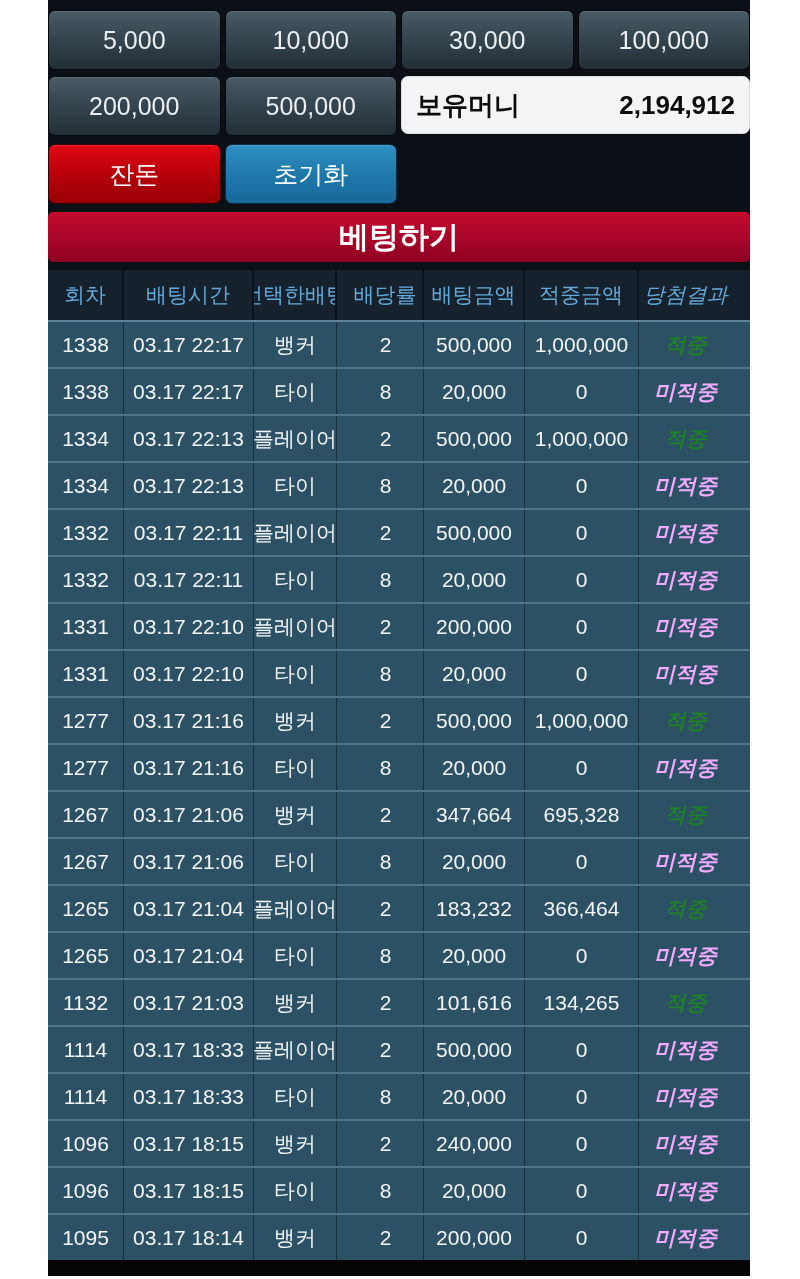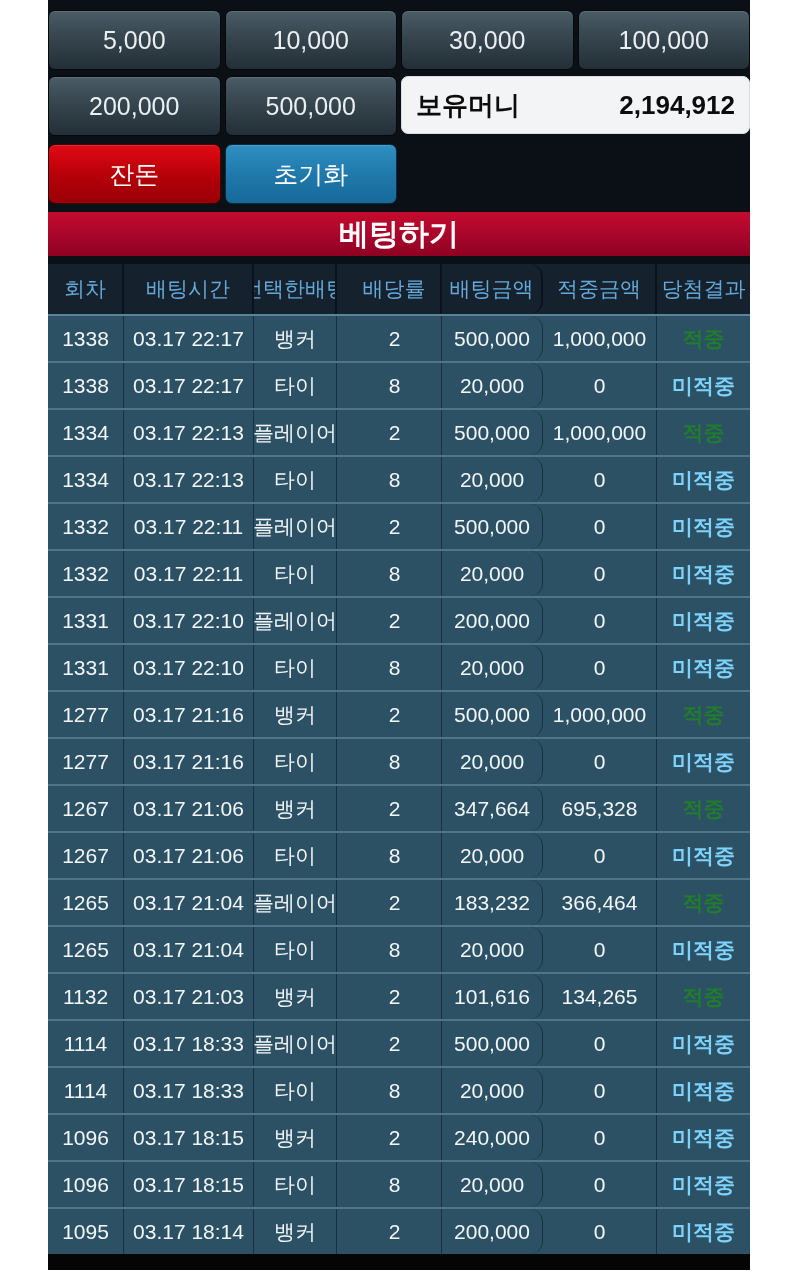--- a/index.html
+++ b/index.html
@@ -36,48 +36,48 @@
   .btn-red{
     background:linear-gradient(#e20914,#b40009 55%,#9a0007);
     border:1px solid #3a0002;color:#fff;
   }
   .btn-blue{
     background:linear-gradient(#2f8fc2,#1f77a9 55%,#176a9a);
     border:1px solid #0a2c3e;color:#fff;
   }
   
   .banner{
-    margin-top:8px;height:44px;border-radius:0;
+    margin-top:8px;height:50px;border-radius:5px;
     background:linear-gradient(#c40b2e,#a5052a 60%,#8e0120);
     display:flex;align-items:center;justify-content:center;
     color:#ffffff;font-weight:bold;font-size:30px;
     cursor:pointer;
   }
   
   .table{margin-top:8px;}
   .tr{display:flex;width:702px;box-sizing:border-box;}
   .thead{
     height:50px;background:#16212e;color:#64a9d8;font-size:21px;
   }
   .td,.th{
     display:flex;align-items:center;justify-content:center;
     box-sizing:border-box;overflow:hidden;white-space:nowrap;
   }
   .th{border-right:2px solid #0a121b;}
   .td{border-right:1px solid rgba(8,24,34,.55);}
-  .th:last-child,.td:last-child{border-right:none;}
+  .th:last-child,.td:last-child{border-right:none;font-style:italic;}
   .c1{width:76px;}  .c2{width:130px;} .c3{width:83px;}
-  .c4{width:105px;padding-left:11px;} .c5{width:101px;border-radius:13px;} .c6{width:114px;} .c7{width:93px;}
+  .c4{width:87px;padding-left:11px;} .c5{width:101px;} .c6{width:114px;} .c7{width:93px;}
   .row{
     height:47px;background:#2d5164;color:#f2f6f8;font-size:21px;
     border-top:2px solid #4f7587;
   }
   .row:first-child{border-top:2px solid #5b8399;}
   .res-win{color:#1f7d2c;font-weight:bold;}
-  .res-lose{color:#7dd3fc;font-weight:bold;}
+  .res-lose{color:#f0abfc;font-weight:bold;}
   
   .bottom-bar{height:16px;background:#050505;}
 </style>
 </head>
 <body>
 
 <div class="app">
 
   <div class="grid">
     <div class="chip">5,000</div>

